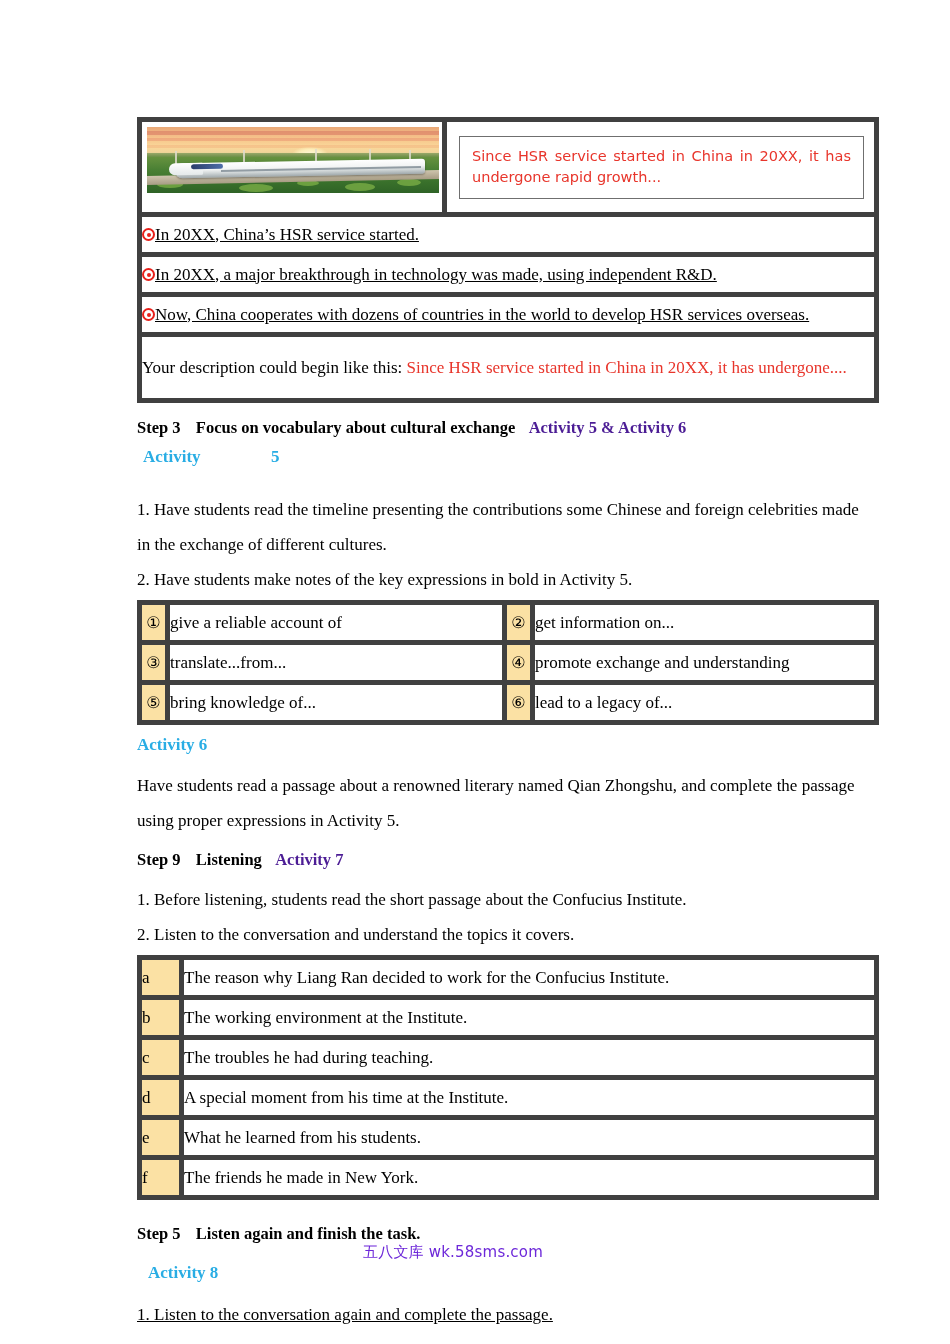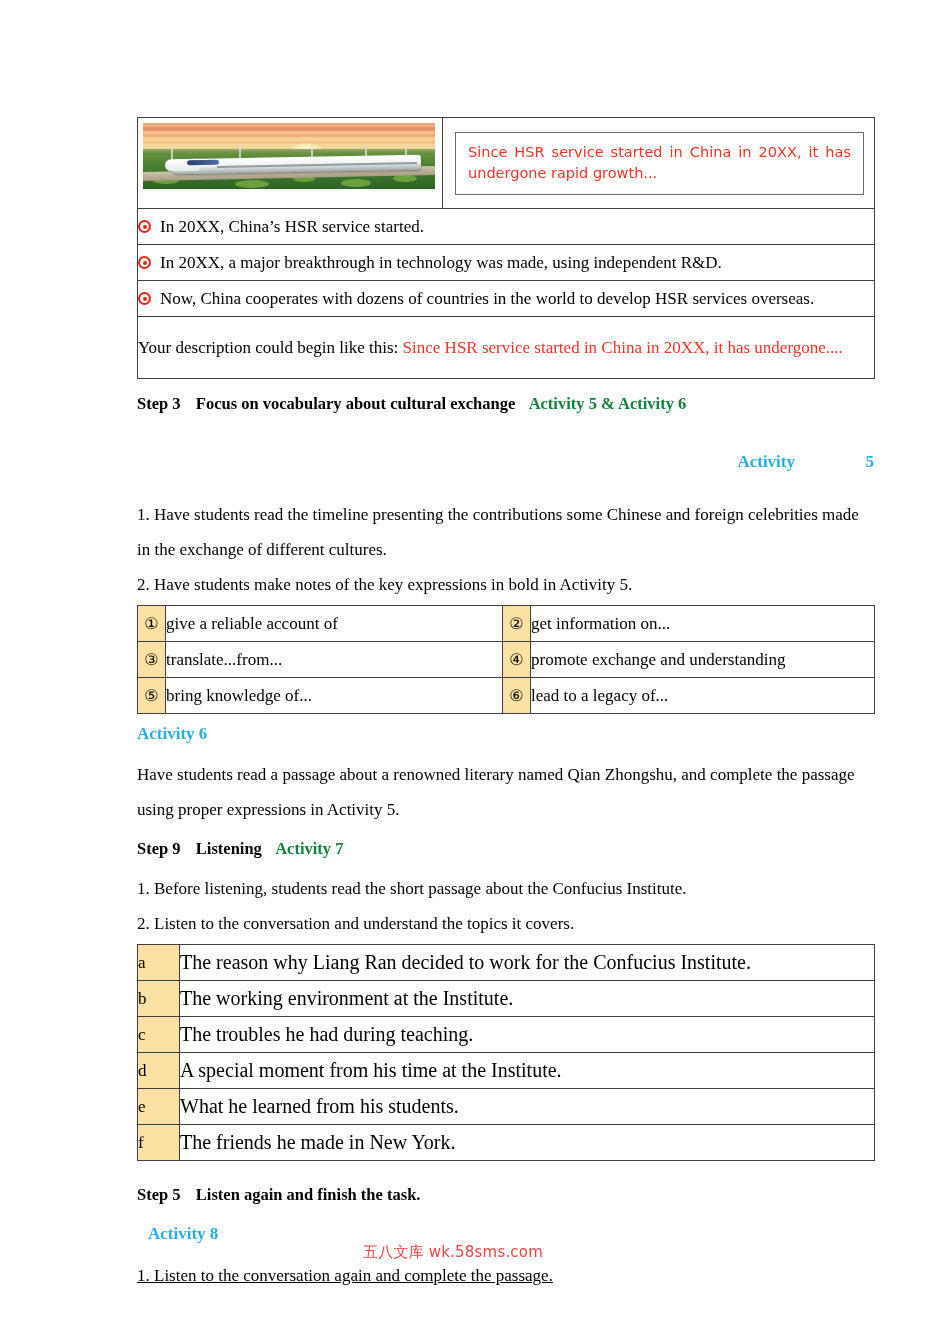--- a/index.html
+++ b/index.html
@@ -29,21 +29,21 @@
     width: 737px;
   }
 
   
   table.doc-tbl {
     border-collapse: collapse;
     width: 737px;
     table-layout: fixed;
   }
   table.doc-tbl td {
-    border: 1px solid #404040;
+    border: 5px solid #404040;
     vertical-align: middle;
     padding: 0;
   }
 
   
   .hsr-tbl td.media-cell {
     height: 80px;
     padding: 5px 6px 5px 5px;
     vertical-align: top;
   }
@@ -155,23 +155,23 @@
     text-align-last: left;
   }
 
   .bullet-row td {
     height: 35px;
     padding: 0 8px 0 8px;
   }
   .bullet-line {
     display: flex;
     align-items: center;
-    gap: 9px;
     font-size: 17px;
     line-height: 22px;
+    text-decoration: underline;
   }
   .bullet-ico {
     flex: 0 0 auto;
     width: 13px;
     height: 13px;
     border: 2px solid #e8201a;
     border-radius: 50%;
     box-sizing: border-box;
     position: relative;
   }
@@ -197,21 +197,21 @@
   .desc-red { color: #e8352b; }
 
   
   .step-line {
     font-size: 16.5px;
     font-weight: bold;
     line-height: 22px;
     margin: 0;
     padding: 0;
   }
-  .blue { color: #15803d; }
+  .blue { color: #4c1d95; }
   .activity-head {
     font-size: 17px;
     font-weight: bold;
     color: #29ade4;
     line-height: 22px;
     margin: 0;
   }
   .para {
     font-size: 17px;
     line-height: 35px;
@@ -236,34 +236,34 @@
   
   .topics-tbl td { height: 35px; }
   .letter-cell {
     background: #fbe1a4;
     width: 42px;
     padding-left: 9px;
     font-size: 17px;
   }
   .topic-cell {
     padding-left: 10px;
-    font-size: 20px;
+    font-size: 17px;
     margin-top: 38px;
   }
 
   
   .watermark {
     position: absolute;
     left: 0;
     top: 1243px;
     width: 906px;
     text-align: center;
     font-family: "DejaVu Sans", "Liberation Sans", sans-serif;
     font-size: 15px;
-    color: #ef4444;
+    color: #6d28d9;
     letter-spacing: 0.2px;
   }
 
   .sp { display: inline-block; }
 </style>
 </head>
 <body>
 
 <div class="page">
   <div class="content">
@@ -344,21 +344,21 @@
     </table>
 
     <div class="step-line" style="margin-top:14px;">
       <span>Step 3</span>
       <span class="sp" style="width:7px"></span>
       <span>Focus on vocabulary about cultural exchange</span>
       <span class="sp" style="width:6px"></span>
       <span class="blue">Activity 5 &amp; Activity 6</span>
     </div>
 
-    <div class="activity-head" style="margin-top:36px; margin-left:6px;text-align:right;">
+    <div class="activity-head" style="margin-top:7px; margin-left:6px;">
       <span>Activity</span>
       <span class="sp" style="width:62px"></span>
       <span>5</span>
     </div>
 
     <div class="para" style="margin-top:24px;">1. Have students read the timeline presenting the contributions some Chinese and foreign celebrities made</div>
     <div class="para">in the exchange of different cultures.</div>
     <div class="para">2. Have students make notes of the key expressions in bold in Activity 5.</div>
 
     <table class="doc-tbl expr-tbl" style="margin-top:3px;">

